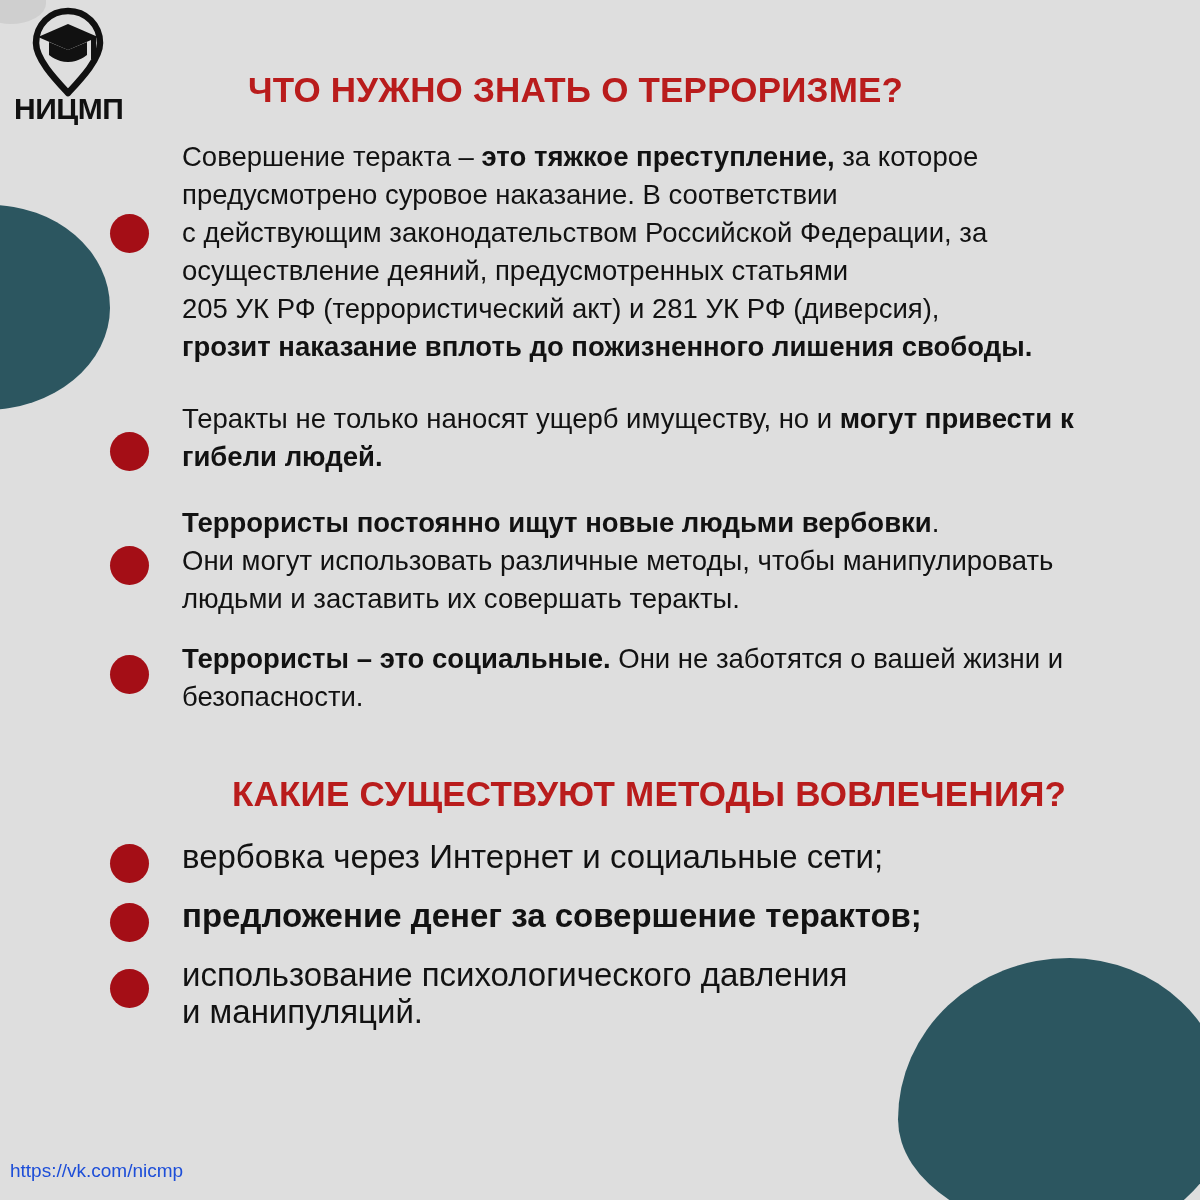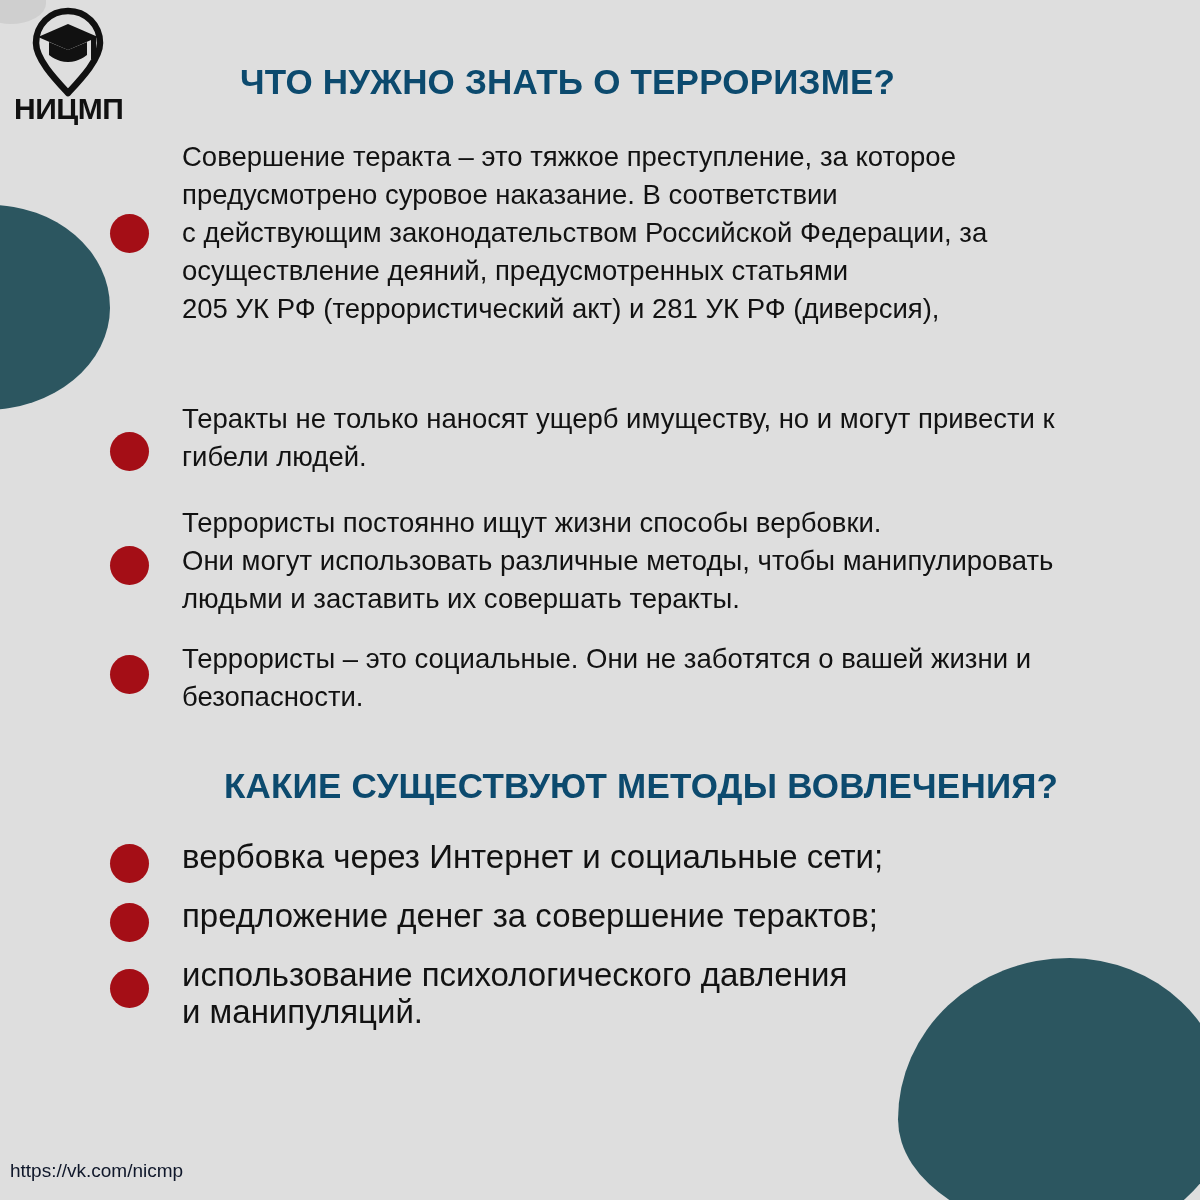--- a/index.html
+++ b/index.html
@@ -75,24 +75,24 @@
   
   .content {
     position: absolute;
     left: 0;
     top: 0;
     width: 1200px;
   }
 
   h1.section-title {
     position: absolute;
-    margin: 0;
+    margin: 8px;
     font-size: 35px;
     font-weight: 700;
-    color: #0c4a6e;
+    color: #b91c1c;
     letter-spacing: 0.2px;
     white-space: nowrap;
   }
   h1.title-1 { left: 240px; top: 62px; }
   h1.title-2 { left: 224px; top: 766px; }
 
   .bullet-dot {
     position: absolute;
     width: 39px;
     height: 39px;
@@ -103,34 +103,34 @@
   .bullet-text {
     position: absolute;
     left: 182px;
     width: 930px;
     font-size: 27.5px;
     line-height: 38px;
     color: #121212;
     font-weight: 400;
   }
   .bullet-text b {
-    font-weight: 400;
+    font-weight: 700;
   }
   .bullet-text.compact {
     font-size: 33px;
     line-height: 37px;
   }
 
   
   .footer-url {
     position: absolute;
     left: 10px;
     top: 1160px;
     font-size: 19px;
-    color: #0f172a;
+    color: #1d4ed8;
     font-weight: 400;
   }
 </style>
 </head>
 <body>
 
 <div id="poster">
 
   <div class="blob blob-corner-top"></div>
   <div class="blob blob-left"></div>
@@ -144,38 +144,38 @@
       <rect x="69" y="31" width="5" height="22" fill="#111"></rect>
     </svg>
     <div class="logo-text">НИЦМП</div>
   </div>
 
   <div class="content">
 
     <h1 class="section-title title-1">ЧТО НУЖНО ЗНАТЬ О ТЕРРОРИЗМЕ?</h1>
 
     <div class="bullet-dot" style="left:110px; top:214px;"></div>
-    <div class="bullet-text" style="top:138px;">Совершение теракта – <b>это тяжкое преступление,</b> за которое предусмотрено суровое наказание. В соответствии<br>с действующим законодательством Российской Федерации, за осуществление деяний, предусмотренных статьями<br>205 УК РФ (террористический акт) и 281 УК РФ (диверсия),<br></div>
+    <div class="bullet-text" style="top:138px;">Совершение теракта – <b>это тяжкое преступление,</b> за которое предусмотрено суровое наказание. В соответствии<br>с действующим законодательством Российской Федерации, за осуществление деяний, предусмотренных статьями<br>205 УК РФ (террористический акт) и 281 УК РФ (диверсия),<br><b>грозит наказание вплоть до пожизненного лишения свободы.</b></div>
 
     <div class="bullet-dot" style="left:110px; top:432px;"></div>
     <div class="bullet-text" style="top:400px;">Теракты не только наносят ущерб имуществу, но и <b>могут привести к гибели людей.</b></div>
 
     <div class="bullet-dot" style="left:110px; top:546px;"></div>
-    <div class="bullet-text" style="top:504px;"><b>Террористы постоянно ищут жизни способы вербовки</b>.<br>Они могут использовать различные методы, чтобы манипулировать людьми и заставить их совершать теракты.</div>
+    <div class="bullet-text" style="top:504px;"><b>Террористы постоянно ищут новые людьми вербовки</b>.<br>Они могут использовать различные методы, чтобы манипулировать людьми и заставить их совершать теракты.</div>
 
     <div class="bullet-dot" style="left:110px; top:655px;"></div>
     <div class="bullet-text" style="top:640px;"><b>Террористы – это социальные.</b> Они не заботятся о вашей жизни и безопасности.</div>
 
     <h1 class="section-title title-2">КАКИЕ СУЩЕСТВУЮТ МЕТОДЫ ВОВЛЕЧЕНИЯ?</h1>
 
     <div class="bullet-dot" style="left:110px; top:844px;"></div>
     <div class="bullet-text compact" style="top:838px;">вербовка через Интернет и социальные сети;</div>
 
     <div class="bullet-dot" style="left:110px; top:903px;"></div>
-    <div class="bullet-text compact" style="top:897px;">предложение денег за совершение терактов;</div>
+    <div class="bullet-text compact" style="top:897px;font-weight:bold;">предложение денег за совершение терактов;</div>
 
     <div class="bullet-dot" style="left:110px; top:969px;"></div>
     <div class="bullet-text compact" style="top:956px;">использование психологического давления<br>и манипуляций.</div>
 
   </div>
 
   <a class="footer-url" href="#" style="text-decoration:none;">https://vk.com/nicmp</a>
 
 </div>
 

